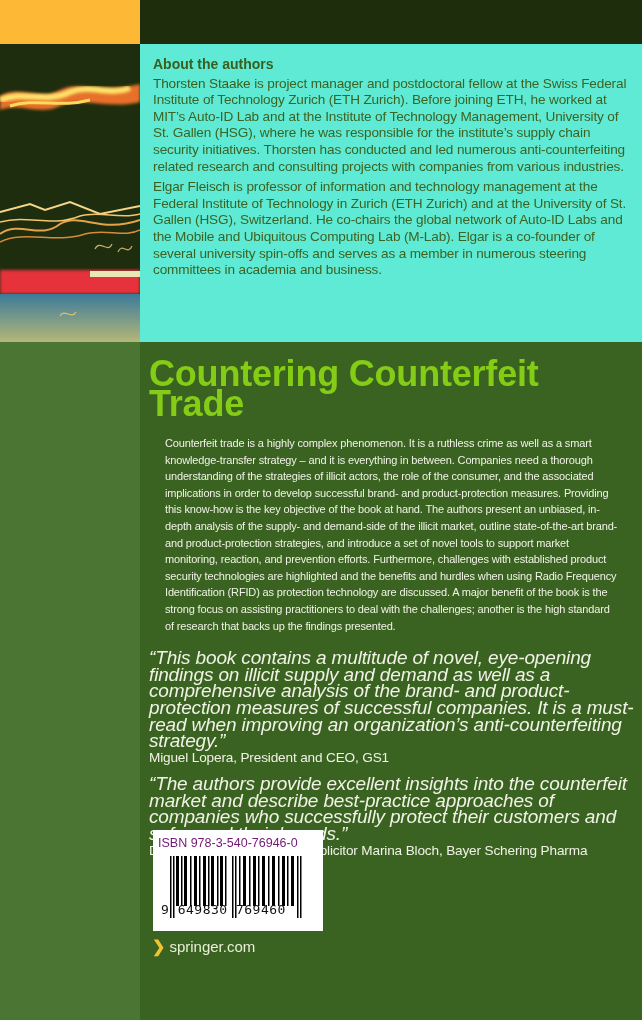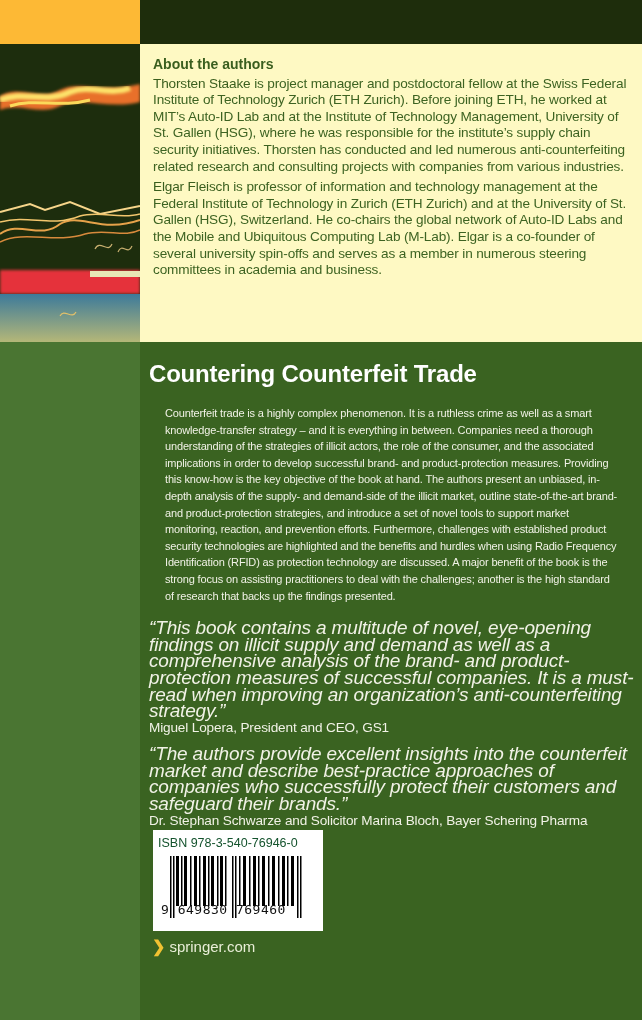--- a/index.html
+++ b/index.html
@@ -10,43 +10,43 @@
   }
   .tl-block { position: absolute; left: 0; top: 0; width: 140px; height: 44px; background: #fdb935; }
   .tr-block { position: absolute; left: 140px; top: 0; width: 502px; height: 44px; background: #1e2d0c; }
   .photo {
     position: absolute; left: 0; top: 44px; width: 140px; height: 298px;
     background: #1d2d0d; overflow: hidden;
   }
   .photo svg { display: block; }
   .authors-panel {
     position: absolute; left: 140px; top: 44px; width: 502px; height: 298px;
-    background: #fef9c3; box-sizing: border-box; padding: 12px 10px 0 13px;
+    background: #5eead4; box-sizing: border-box; padding: 12px 10px 0 13px;
     color: #3d6322; font-size: 13.6px; line-height: 16.6px;
   }
   .authors-heading { font-weight: bold; font-size: 14px; margin-bottom: 3px; color: #3a5e1e; }
   .author-para { margin: 0 0 4px 0; letter-spacing: -0.15px; }
   .author-name { font-weight: normal; color: #3a5e1e; }
   .left-strip { position: absolute; left: 0; top: 342px; width: 140px; height: 678px; background: #4a7532; }
   .main-panel {
     position: absolute; left: 140px; top: 342px; width: 502px; height: 678px;
     background: #3a6321; box-sizing: border-box; padding: 0 8px 0 9px; color: #f1f2e6;
   }
   .book-title {
-    font-weight: bold; font-size: 24px; line-height: 30px; margin: 17px 0 6px 0;
-    color: #ffffff; letter-spacing: -0.2px;
+    font-weight: bold; font-size: 36px; line-height: 30px; margin: 17px 0 6px 0;
+    color: #84cc16; letter-spacing: -0.2px;
   }
   .blurb { font-size: 11px; line-height: 16.6px; margin: 16px; letter-spacing: -0.15px; }
   .quote { font-style: italic; font-size: 19px; line-height: 16.6px; margin: 10px 0 0 0; letter-spacing: -0.15px; }
   .attrib { text-align: left; font-size: 13.6px; line-height: 16.6px; margin: 0; letter-spacing: -0.15px; }
   .isbn-box {
     position: absolute; left: 153px; top: 830px; width: 170px; height: 101px;
     background: #ffffff; box-sizing: border-box; padding: 6px 4px 0 5px;
   }
-  .isbn-label { font-size: 12.5px; color: #14532d; line-height: 14px; }
+  .isbn-label { font-size: 12.5px; color: #701a75; line-height: 14px; }
   .barcode { position: absolute; left: 17px; top: 26px; }
   .barcode-digits {
     position: absolute; left: 8px; top: 72px; font-family: "DejaVu Sans Mono", monospace;
     font-size: 13px; color: #111; letter-spacing: 0.5px; white-space: pre;
   }
   .springer {
     position: absolute; left: 152px; top: 937px; display: flex; align-items: center;
     color: #e9eed7; font-size: 15px;
   }
   .chevron { color: #f1c232; font-weight: bold; margin-right: 4px; font-size: 16px; }

